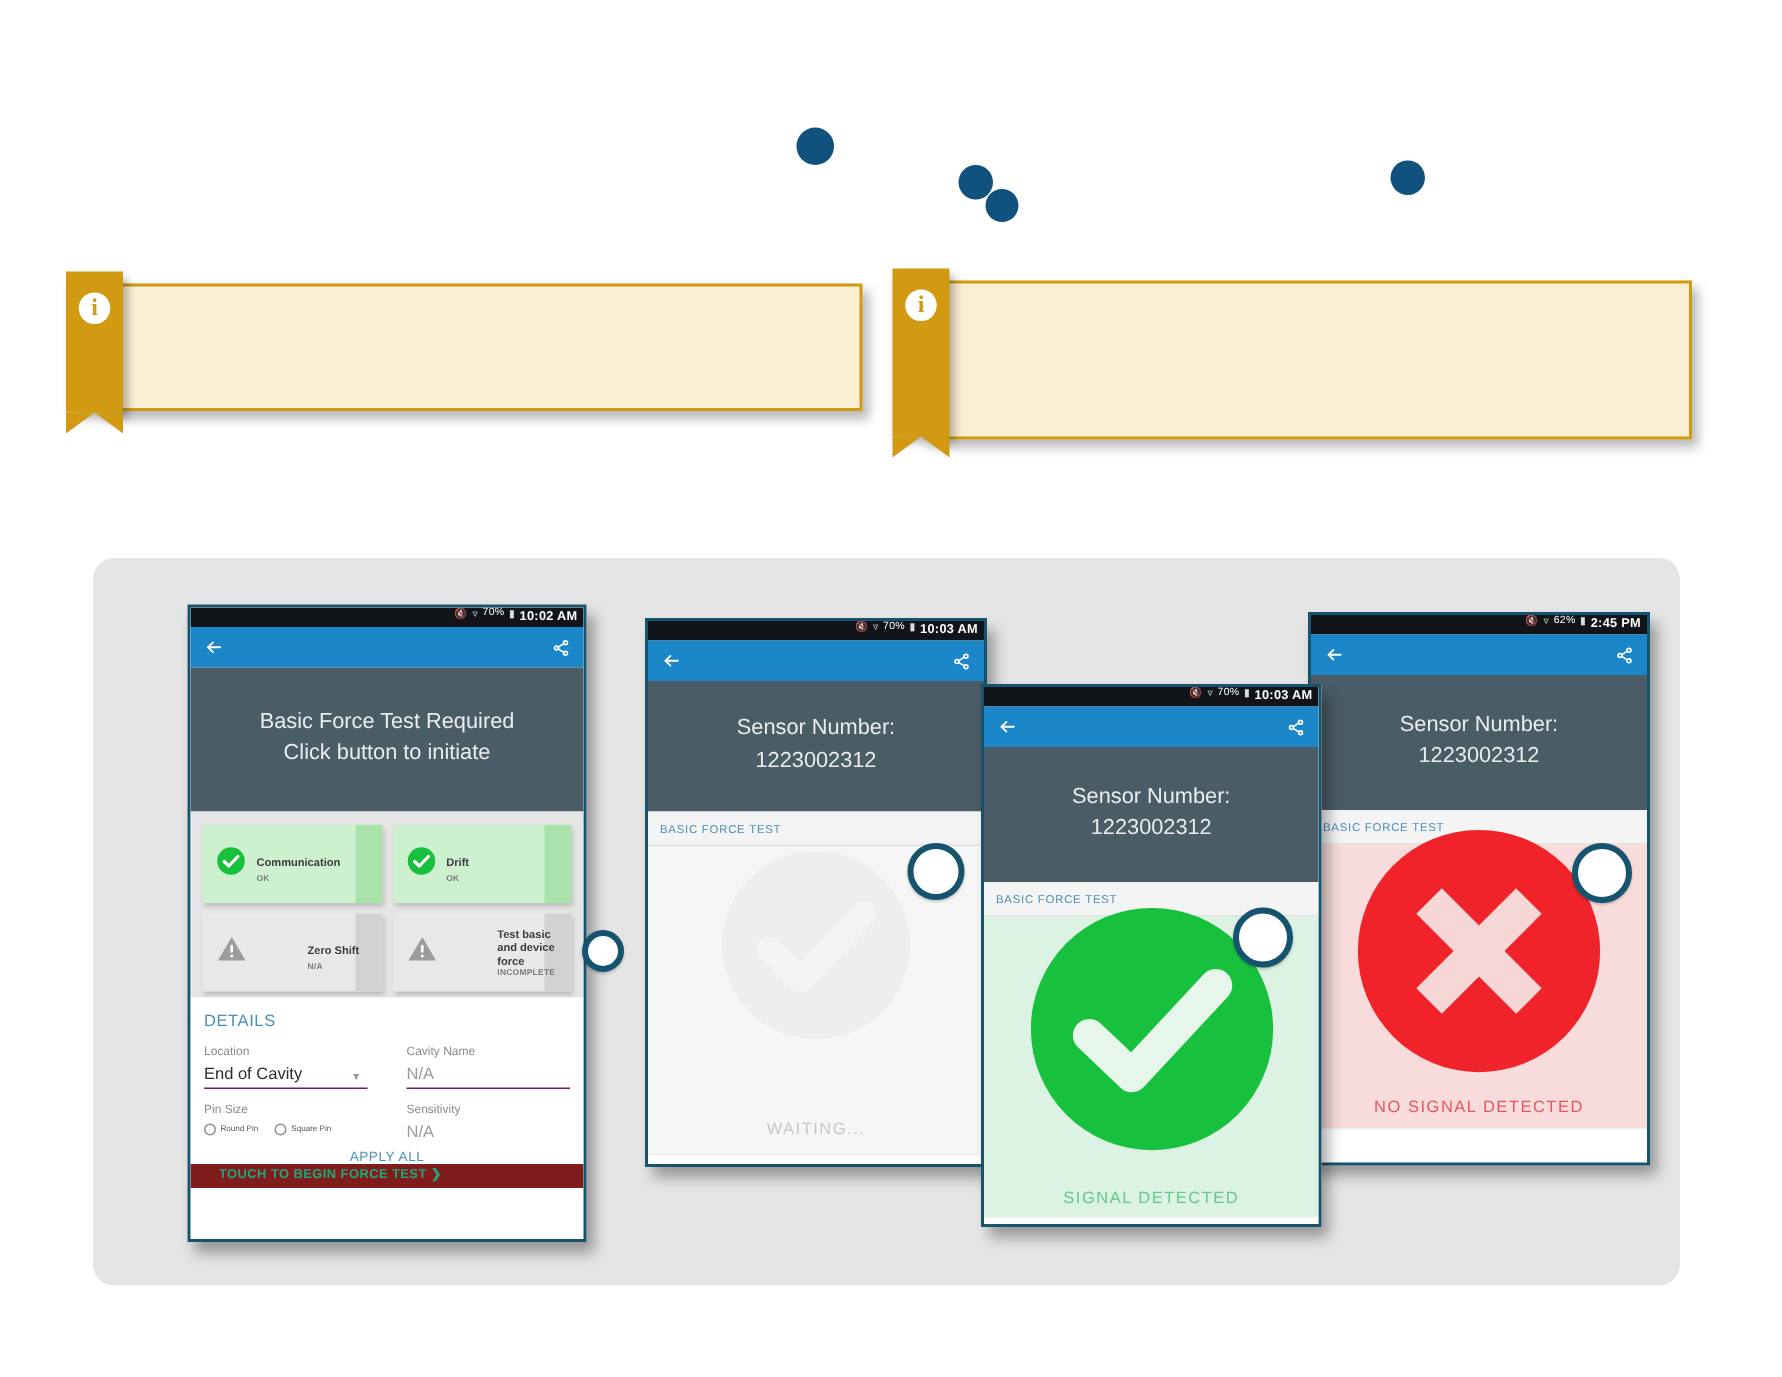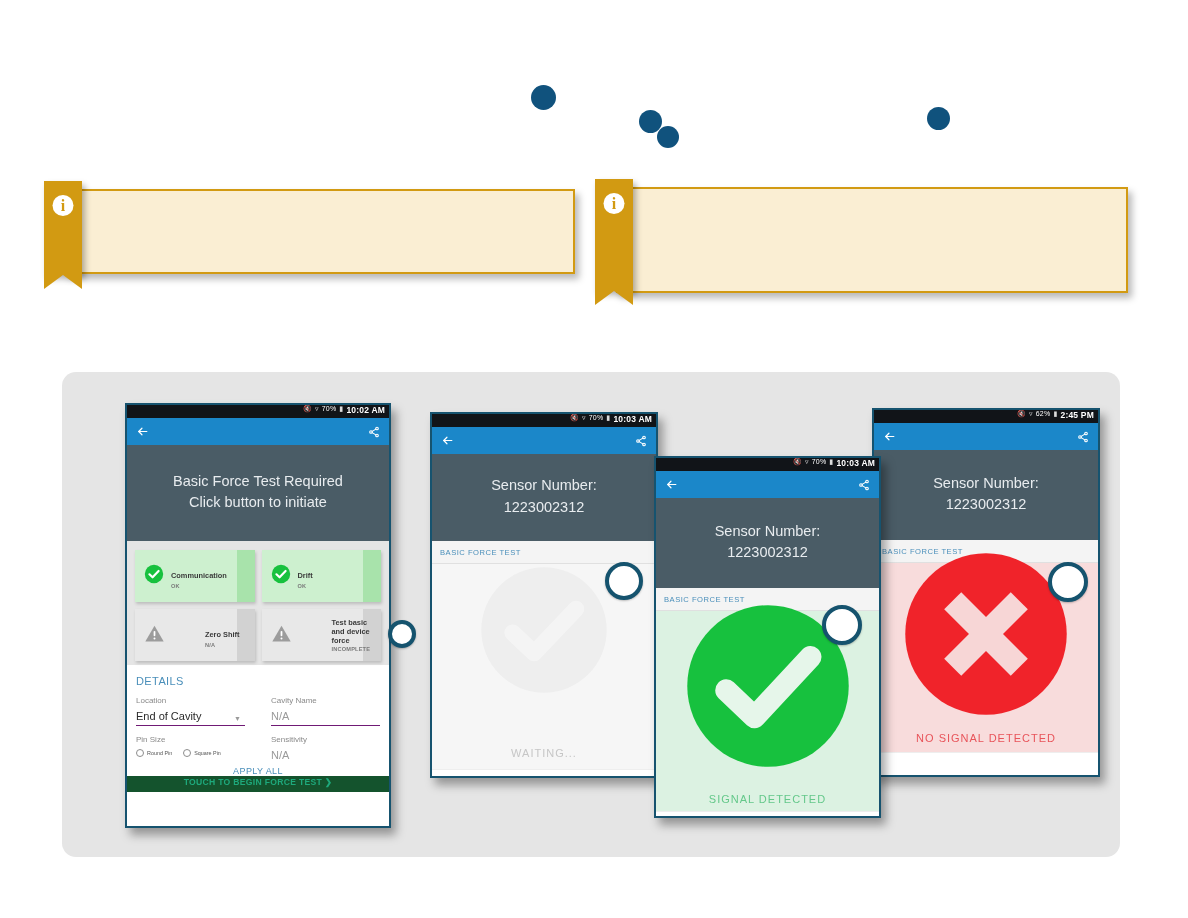--- a/index.html
+++ b/index.html
@@ -119,21 +119,21 @@
     border-bottom:1px solid #701a75;
     padding-bottom:3px; position:relative;
   }
   .fvalue.muted { color:#9a9a9a; }
   .caret { position:absolute; right:4px; top:5px; color:#9a9a9a; font-size:7px; }
   .radios { display:flex; gap:11px; align-items:center; margin-top:5px; }
   .radio { display:flex; align-items:center; gap:3px; font-size:5.4px; color:#555; }
   .rdot { width:8px; height:8px; border:1px solid #8d8d8d; border-radius:50%; }
   .applyall { text-align:center; color:#4a8fba; font-size:9px; letter-spacing:.4px; margin-top:2px; }
   .beginbar {
-    background:#14532d; text-align:center;
+    background:#7f1d1d; text-align:left;
     padding:1px 19px 5px; color:#1ea97c;
     font-size:8.6px; letter-spacing:.3px; font-weight:bold;
   }
 
   
   .result { position:relative; display:flex; flex-direction:column;
             align-items:center; justify-content:flex-start; }
   .result .caption {
     font-size:11px; letter-spacing:1px; text-align:center;
     position:absolute; left:0; right:0; bottom:10px;

